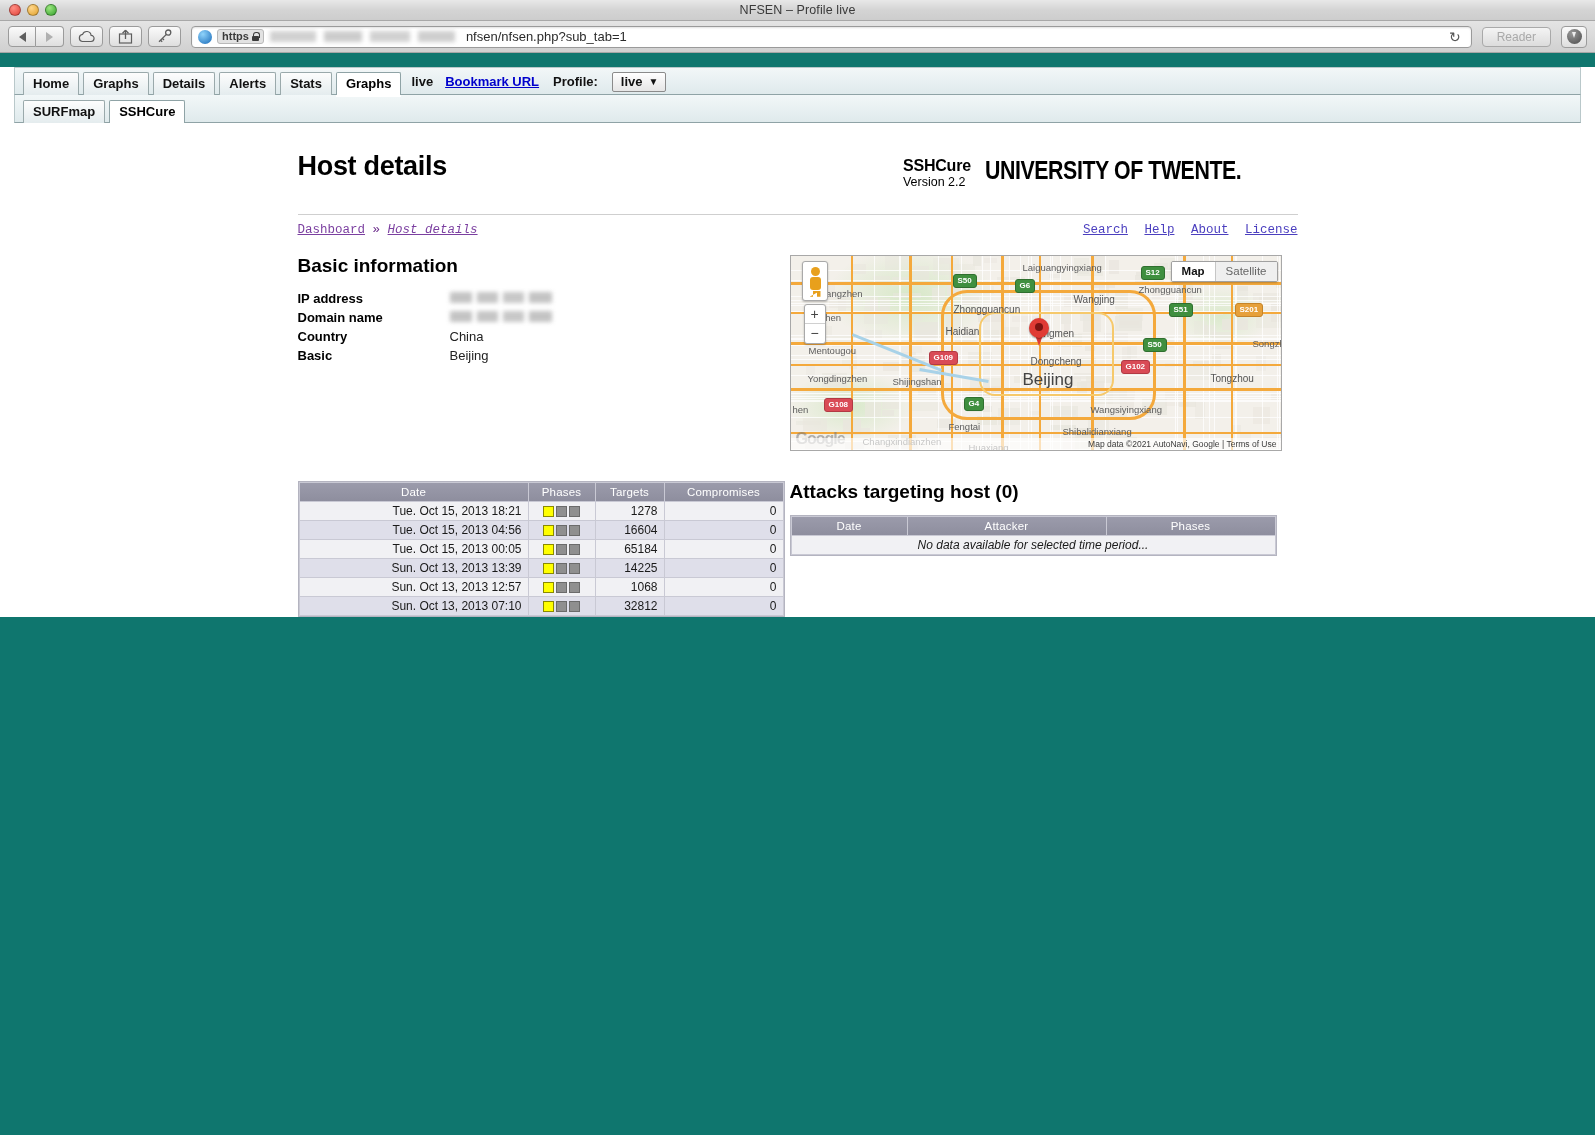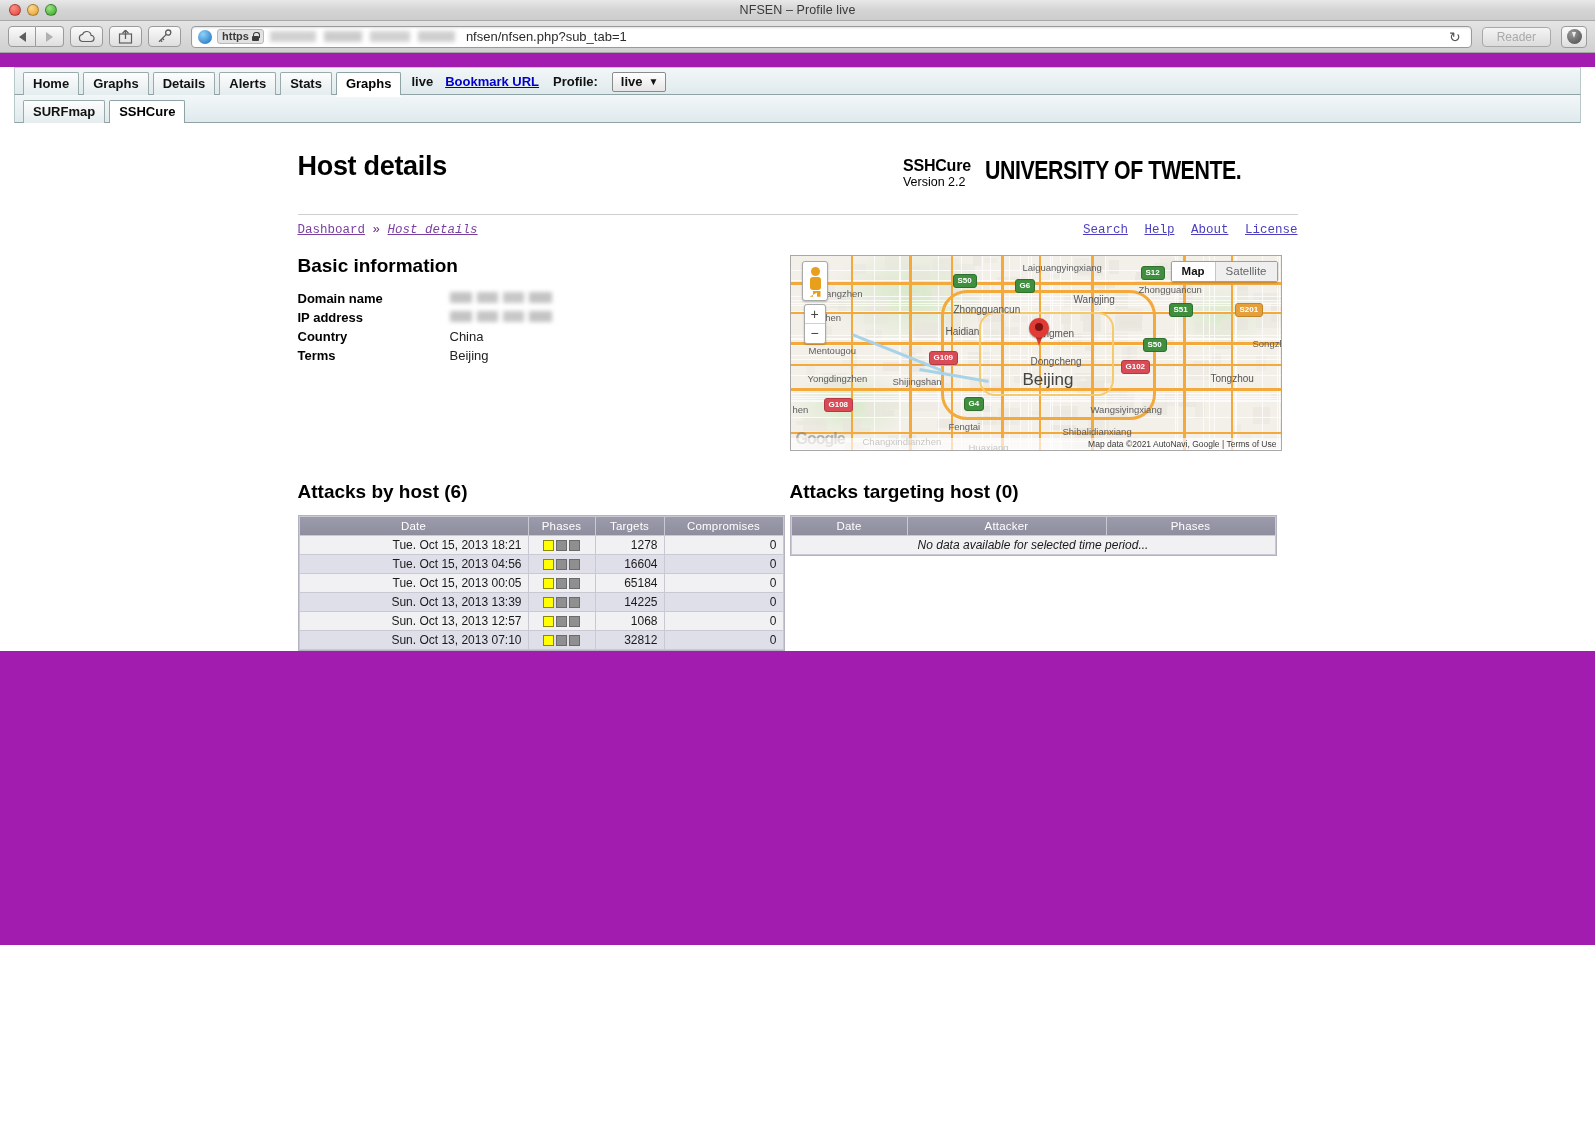--- a/index.html
+++ b/index.html
@@ -7,21 +7,21 @@
   html, body { margin:0; padding:0; }
   body {
     width:1595px; height:1135px;
     background:#ffffff;
     font-family:"Liberation Sans", sans-serif;
     overflow:hidden;
     -webkit-font-smoothing:antialiased;
   }
 
   
-  .browser-window { width:1595px; height:945px; position:relative; background:#a21caf; }
+  .browser-window { width:1595px; height:1135px; position:relative; background:#0f766e; }
 
   .titlebar {
     height:21px;
     background:linear-gradient(to bottom,#e8e8e8 0%,#d4d4d4 50%,#cdcdcd 100%);
     border-bottom:1px solid #a8a8a8;
     display:flex; align-items:center; position:relative;
   }
   .traffic { display:flex; gap:6px; margin-left:9px; }
   .tl { width:12px; height:12px; border-radius:50%; border:1px solid rgba(0,0,0,.30); }
   .tl-close { background:radial-gradient(circle at 35% 30%, #ff8d82, #e0433a); }
@@ -403,33 +403,33 @@
             <a href="#">About</a>
             <a href="#">License</a>
           </div>
         </div>
 
         <div class="body-cols">
           <div class="col-left">
             <h2 class="sec">Basic information</h2>
             <div class="kv">
               <div class="kv-row">
-                <div class="kv-k">Domain name</div>
+                <div class="kv-k">IP address</div>
                 <div class="kv-v"><span class="redact"></span></div>
               </div>
               <div class="kv-row">
-                <div class="kv-k">IP address</div>
+                <div class="kv-k">Domain name</div>
                 <div class="kv-v"><span class="redact"></span></div>
               </div>
               <div class="kv-row">
                 <div class="kv-k">Country</div>
                 <div class="kv-v">China</div>
               </div>
               <div class="kv-row">
-                <div class="kv-k">Terms</div>
+                <div class="kv-k">Basic</div>
                 <div class="kv-v">Beijing</div>
               </div>
             </div>
           </div>
 
           <div class="col-right">
             <div class="map-wrap">
               <div class="map-canvas">
                 <div class="map-bg"></div>
                 <div id="map-blocks">
@@ -736,21 +736,20 @@
                 <span>Map data ©2021 AutoNavi, Google</span>
                 <span>|</span>
                 <span>Terms of Use</span>
               </div>
             </div>
           </div>
         </div>
 
         <div class="tables-row">
           <div class="tblbox-left">
-            <h2 class="sec">Attacks by host (6)</h2>
             <table class="nf">
               <thead>
                 <tr>
                   <th style="width:228px">Date</th>
                   <th style="width:66px">Phases</th>
                   <th style="width:68px">Targets</th>
                   <th>Compromises</th>
                 </tr>
               </thead>
               <tbody id="abh-body">

